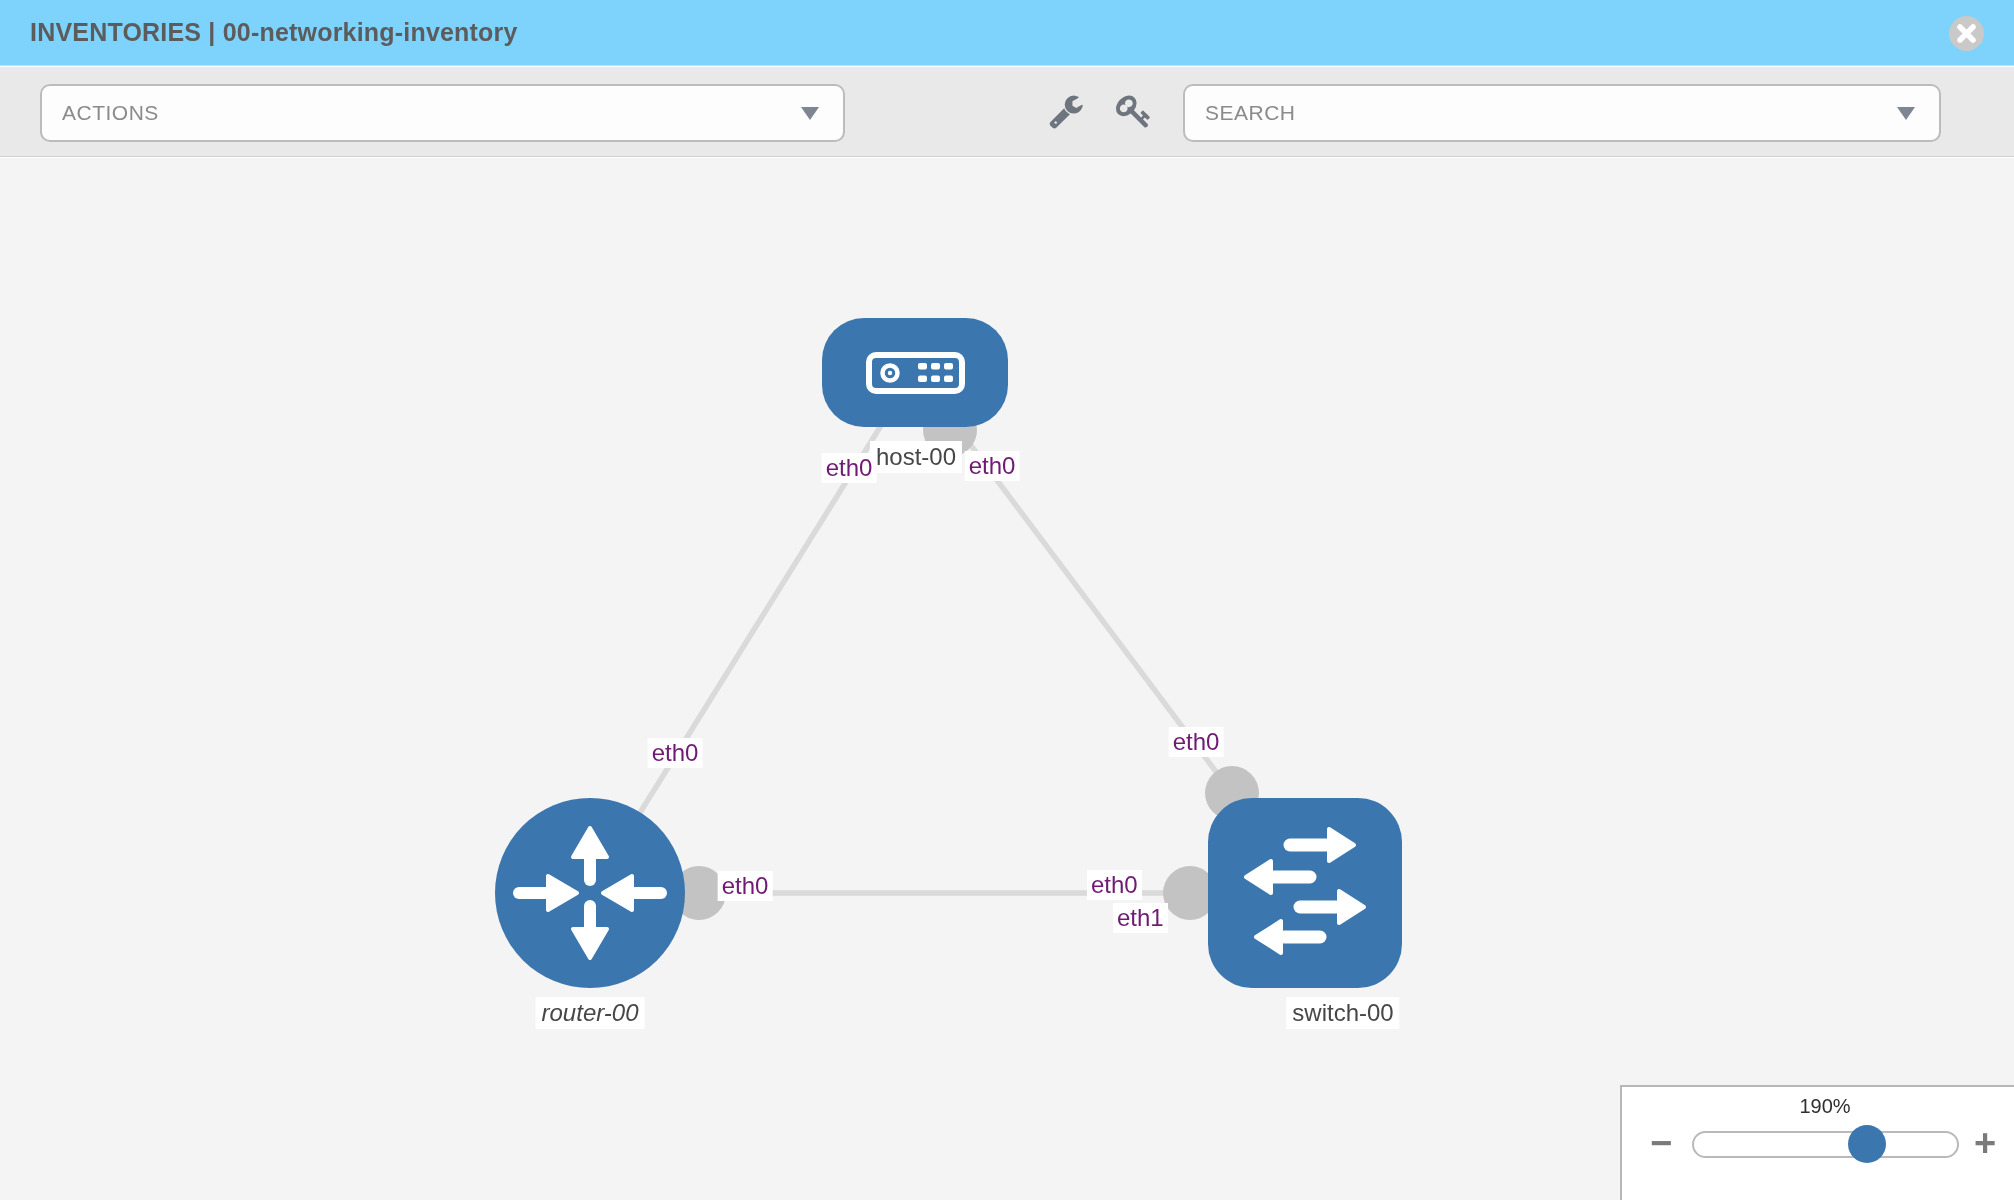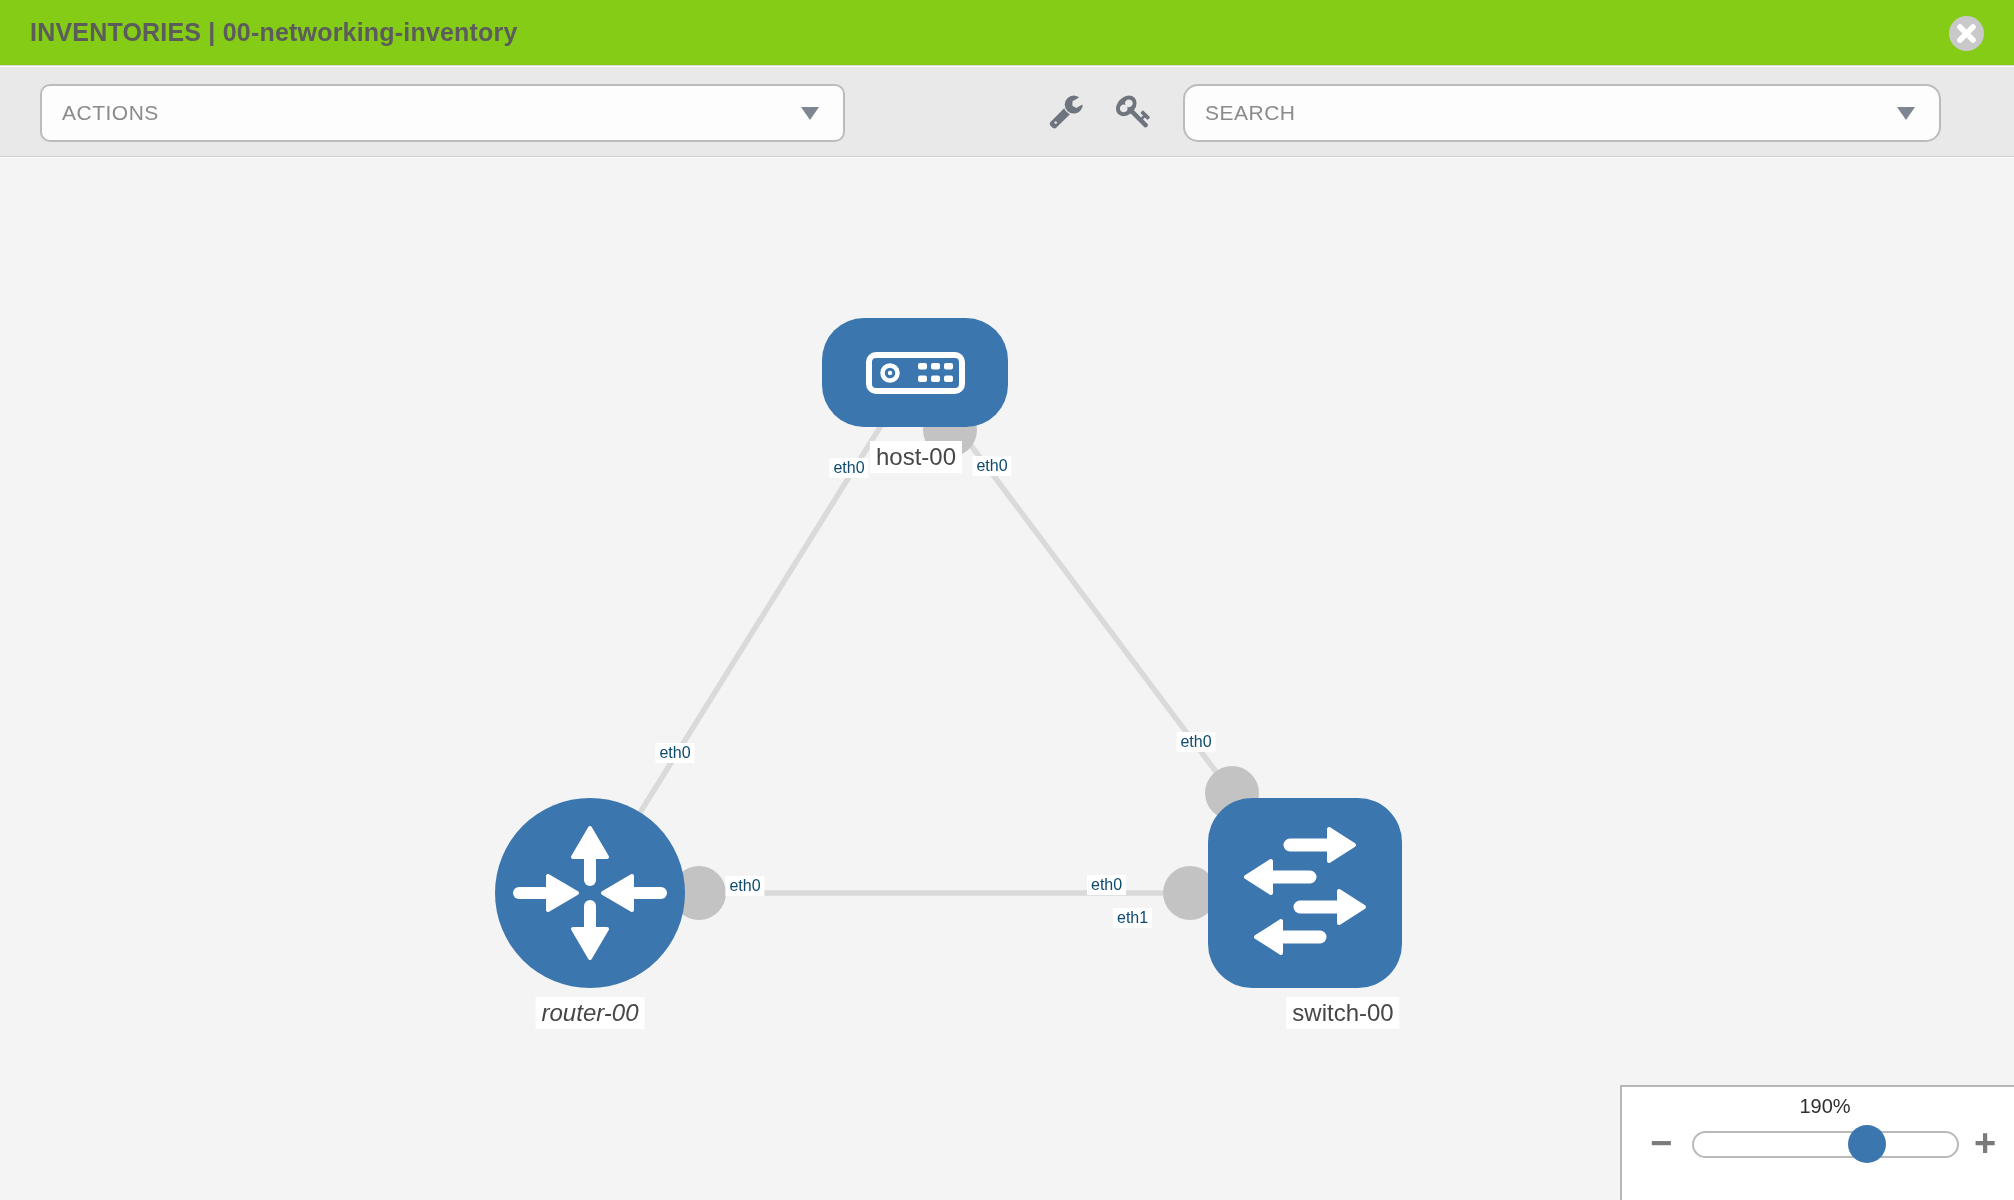--- a/index.html
+++ b/index.html
@@ -1,43 +1,43 @@
 <!DOCTYPE html>
 <html><head>
 <meta charset="utf-8">
 <style>
   * { margin:0; padding:0; box-sizing:border-box; }
   html,body { width:2014px; height:1200px; overflow:hidden; font-family:"Liberation Sans", sans-serif; background:#fff; }
   .app { position:relative; width:2014px; height:1200px; }
 
   
-  .header { position:absolute; top:0; left:0; width:100%; height:66px; background:#84cc16; border-bottom:1px solid #d9d9d9;text-align:center; }
+  .header { position:absolute; top:0; left:0; width:100%; height:66px; background:#7dd3fc; border-bottom:1px solid #d9d9d9;text-align:center; }
   .page-title { position:absolute; left:30px; top:0; line-height:64px; font-size:25px; font-weight:bold; color:#5c5c5c; letter-spacing:0.2px; }
   .close-btn { position:absolute; right:30px; top:16px; width:35px; height:35px; border-radius:50%; background:#c9c9c9; cursor:pointer; }
   .close-btn svg { position:absolute; left:8px; top:8px; }
 
   
   .toolbar { position:absolute; top:67px; left:0; width:100%; height:90px; background:#e9e9e9; border-bottom:1px solid #d0d0d0; }
   .select { position:absolute; top:17px; height:58px; background:#fdfdfd; border:2px solid #bcbcbc; border-radius:10px; display:flex; align-items:center; padding:0 20px; font-size:21px; color:#8b8b8b; letter-spacing:0.5px; cursor:pointer; }
   .select-actions { left:40px; width:805px; }
-  .select-search { left:1183px; width:758px;border-radius:15px; }
+  .select-search { left:1183px; width:758px; }
   .caret { position:absolute; right:24px; top:50%; margin-top:-6px; width:0; height:0; border-left:9px solid transparent; border-right:9px solid transparent; border-top:13px solid #7e8691; }
   .tool-icon { position:absolute; top:26px; width:40px; height:40px; cursor:pointer; }
   .tool-icon-wrench { left:1048px; }
   .tool-icon-key { left:1116px; }
   .tool-icon svg { width:36px; height:36px; fill:#6e757e; }
 
   
   .canvas { position:absolute; top:158px; left:0; width:2014px; height:1042px; background:#f4f4f4; }
   .topo { position:absolute; left:0; top:0; }
 
   
   .nlabel, .iflabel { position:absolute; background:#ffffff; color:#474747; white-space:nowrap; }
   .nlabel { font-size:24px; padding:2px 6px; transform:translate(-50%,-50%); }
-  .iflabel { font-size:16px; padding:1px 4px; transform:translate(-50%,-50%); color:#0c4a6e; }
+  .iflabel { font-size:24px; padding:1px 4px; transform:translate(-50%,-50%); color:#701a75; }
   .iflabel.anchored { transform:translate(0,-50%); }
 
   
   .zoom-panel { position:absolute; left:1620px; top:927px; width:400px; height:120px; background:#fff; border:2px solid #b7b7b7; }
   .zoom-level { position:absolute; left:123px; top:8px; width:160px; text-align:center; font-size:20px; color:#2f2f2f; }
   .zoom-minus, .zoom-plus { position:absolute; top:36px; font-size:38px; font-weight:bold; color:#7a7a7a; cursor:pointer; line-height:40px; }
   .zoom-minus { left:28px; }
   .zoom-plus { left:352px; }
   .zoom-track { position:absolute; left:70px; top:44px; width:267px; height:27px; background:#fff; border:2px solid #b9b9b9; border-radius:14px; cursor:pointer; }
   .zoom-thumb { position:absolute; left:154px; top:-8px; width:38px; height:38px; border-radius:50%; background:#3b76af; cursor:grab; }

